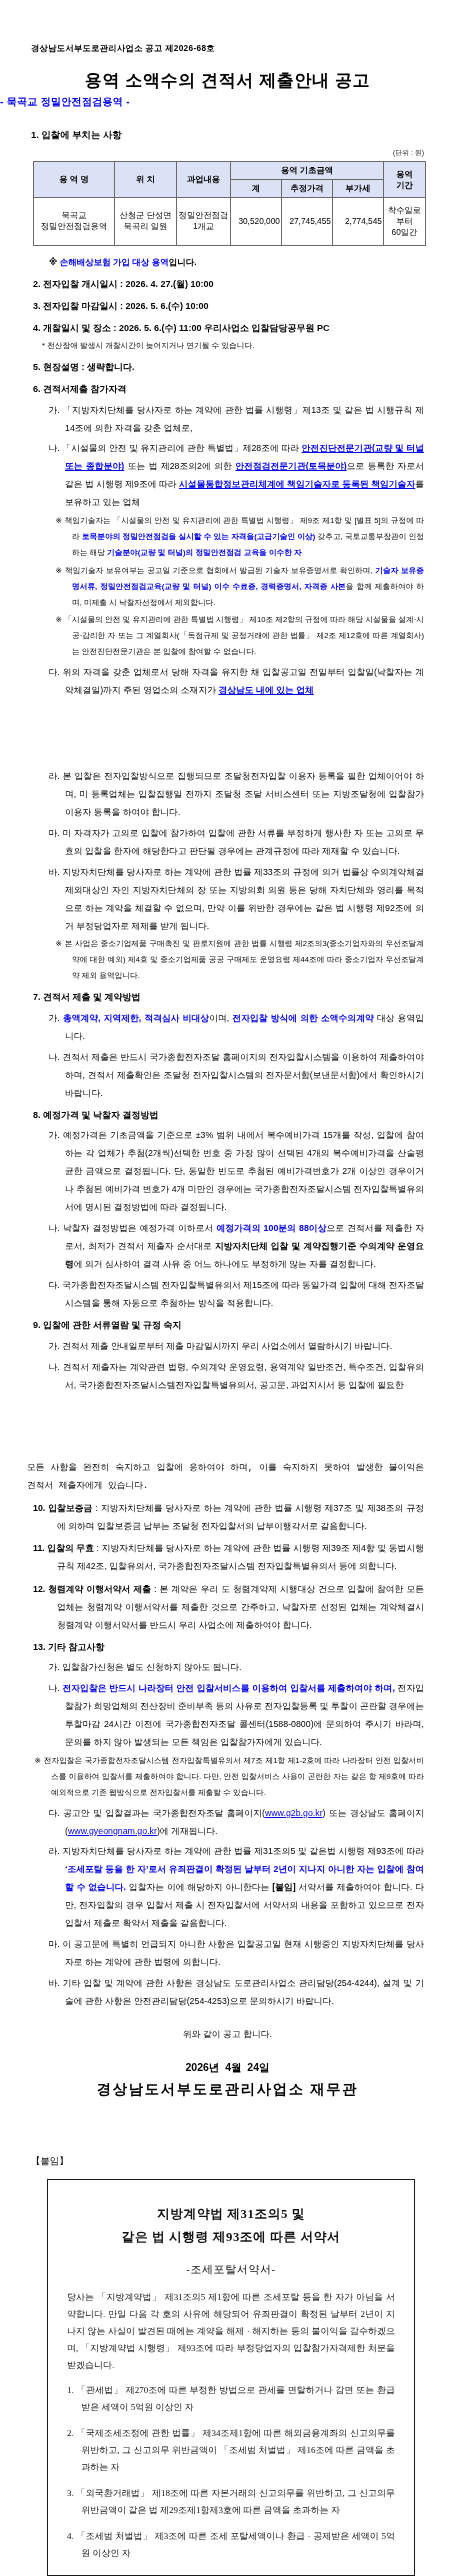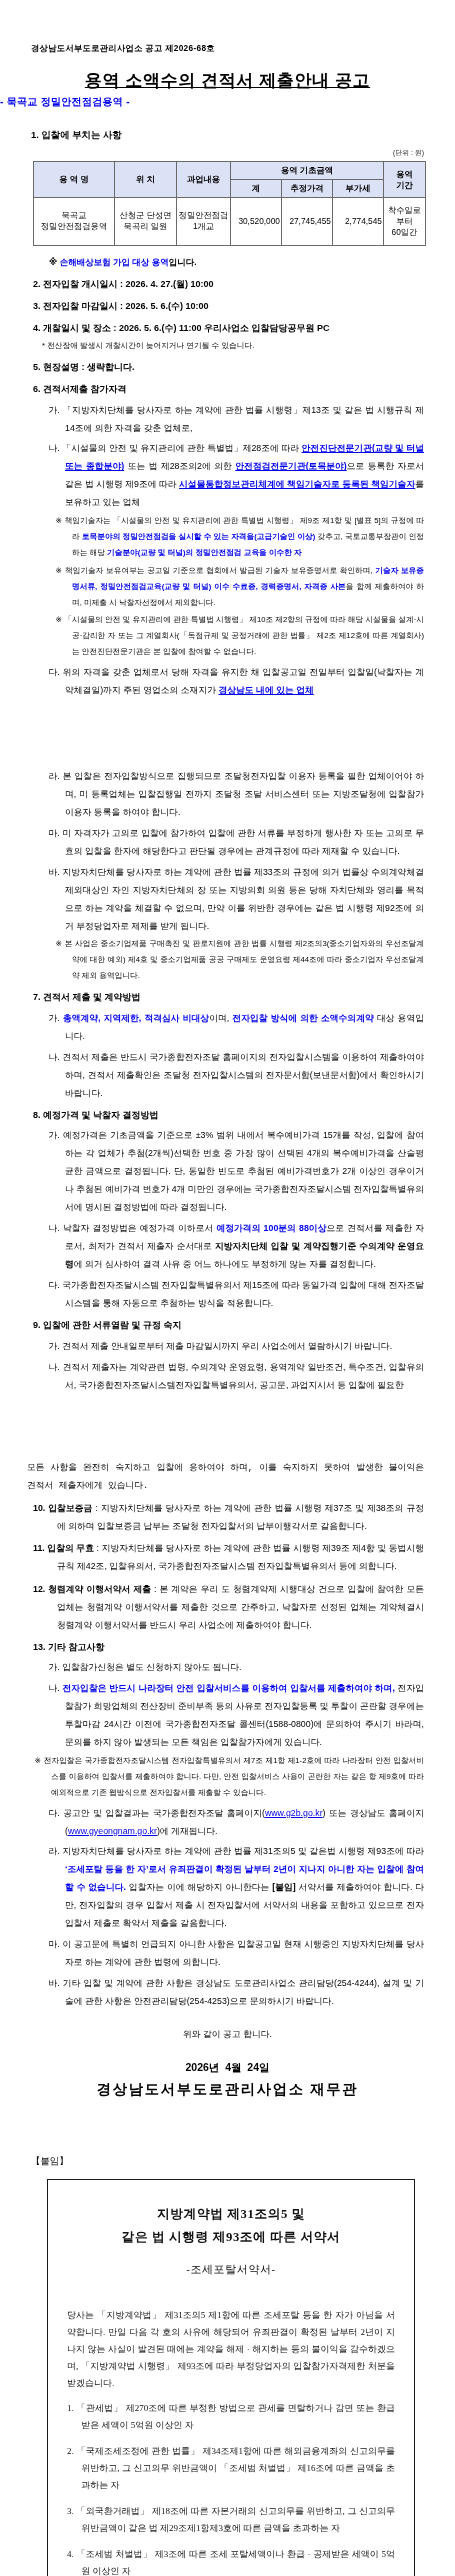--- a/index.html
+++ b/index.html
@@ -1,19 +1,19 @@
 <!DOCTYPE html>
 <html style="font-size:8.8px"><head>
 <meta charset="utf-8">
 <style>
   html,body{margin:0;padding:0;background:#ffffff;}
   #page{position:relative;width:455px;height:2576px;overflow:hidden;background:#fff;
         font-family:"Liberation Sans","DejaVu Sans",sans-serif;color:#000;}
   .ref{margin:43px 0 0 31px;font-size:8.3px;font-weight:bold;letter-spacing:0.3px;}
-  .title{margin-top:15.4px;text-align:center;font-size:17px;font-weight:bold;letter-spacing:0.6px;text-decoration:underline;}
+  .title{margin-top:15.4px;text-align:center;font-size:17px;font-weight:bold;letter-spacing:0.6px;}
   .subtitle{margin-top:2.2px;font-size:10px;font-weight:bold;color:#0000ee;letter-spacing:0.3px;}
   .sect1{margin:20px 0 0 31px;font-size:9.4px;font-weight:bold;}
   .unitnote{margin:6.6px 31px 0 0;text-align:right;font-size:6.9px;color:#222;}
 
   table.bid{border-collapse:collapse;margin:3.3px 0 0 33px;width:391px;border:1.1px solid #4a4a4a;table-layout:fixed;}
   table.bid th,table.bid td{border:0.6px solid #6a6a6a;font-size:8.3px;}
   table.bid th{background:#dce2f5;font-weight:bold;padding:2.8px 1.1px;}
   table.bid td{padding:2.2px 1.1px;}
   td.c,th.c{text-align:center;}
   td.r{text-align:right;padding-right:4.4px;}
@@ -37,21 +37,21 @@
   .bold{font-weight:bold;}
   .blue{color:#0000ee;}
   .und{text-decoration:underline;}
   .link{color:#0000ee;text-decoration:underline;cursor:pointer;}
 
   .attach-label{margin:57px 0 0 31px;font-size:9.4px;color:#111;}
   .pledge-box{margin:11px 0 0 47px;width:368px;border:1.1px solid #1a1a1a;box-sizing:border-box;
               padding:23px 19px 13.2px;font-family:"Liberation Serif","DejaVu Serif",serif;color:#111;}
   .pbox-title{text-align:center;font-size:12.7px;font-weight:bold;line-height:22.6px;letter-spacing:0.6px;}
   .pbox-sub{text-align:center;font-size:11px;margin-top:13.2px;letter-spacing:0.6px;}
-  .pbox-par{font-size:9px;line-height:17px;text-align:justify;margin-top:30px;}
+  .pbox-par{font-size:9px;line-height:17px;text-align:justify;margin-top:12px;}
   .pbox-item{font-size:9px;line-height:17px;text-align:justify;margin-top:8.8px;padding-left:14.3px;text-indent:-14.3px;}
 </style>
 </head>
 <body>
 
 <div id="page">
 
   <div class="ref">경상남도서부도로관리사업소 공고 제2026-68호</div>
   <div class="title">용역 소액수의 견적서 제출안내 공고</div>
   <div class="subtitle">- 묵곡교 정밀안전점검용역 -</div>

